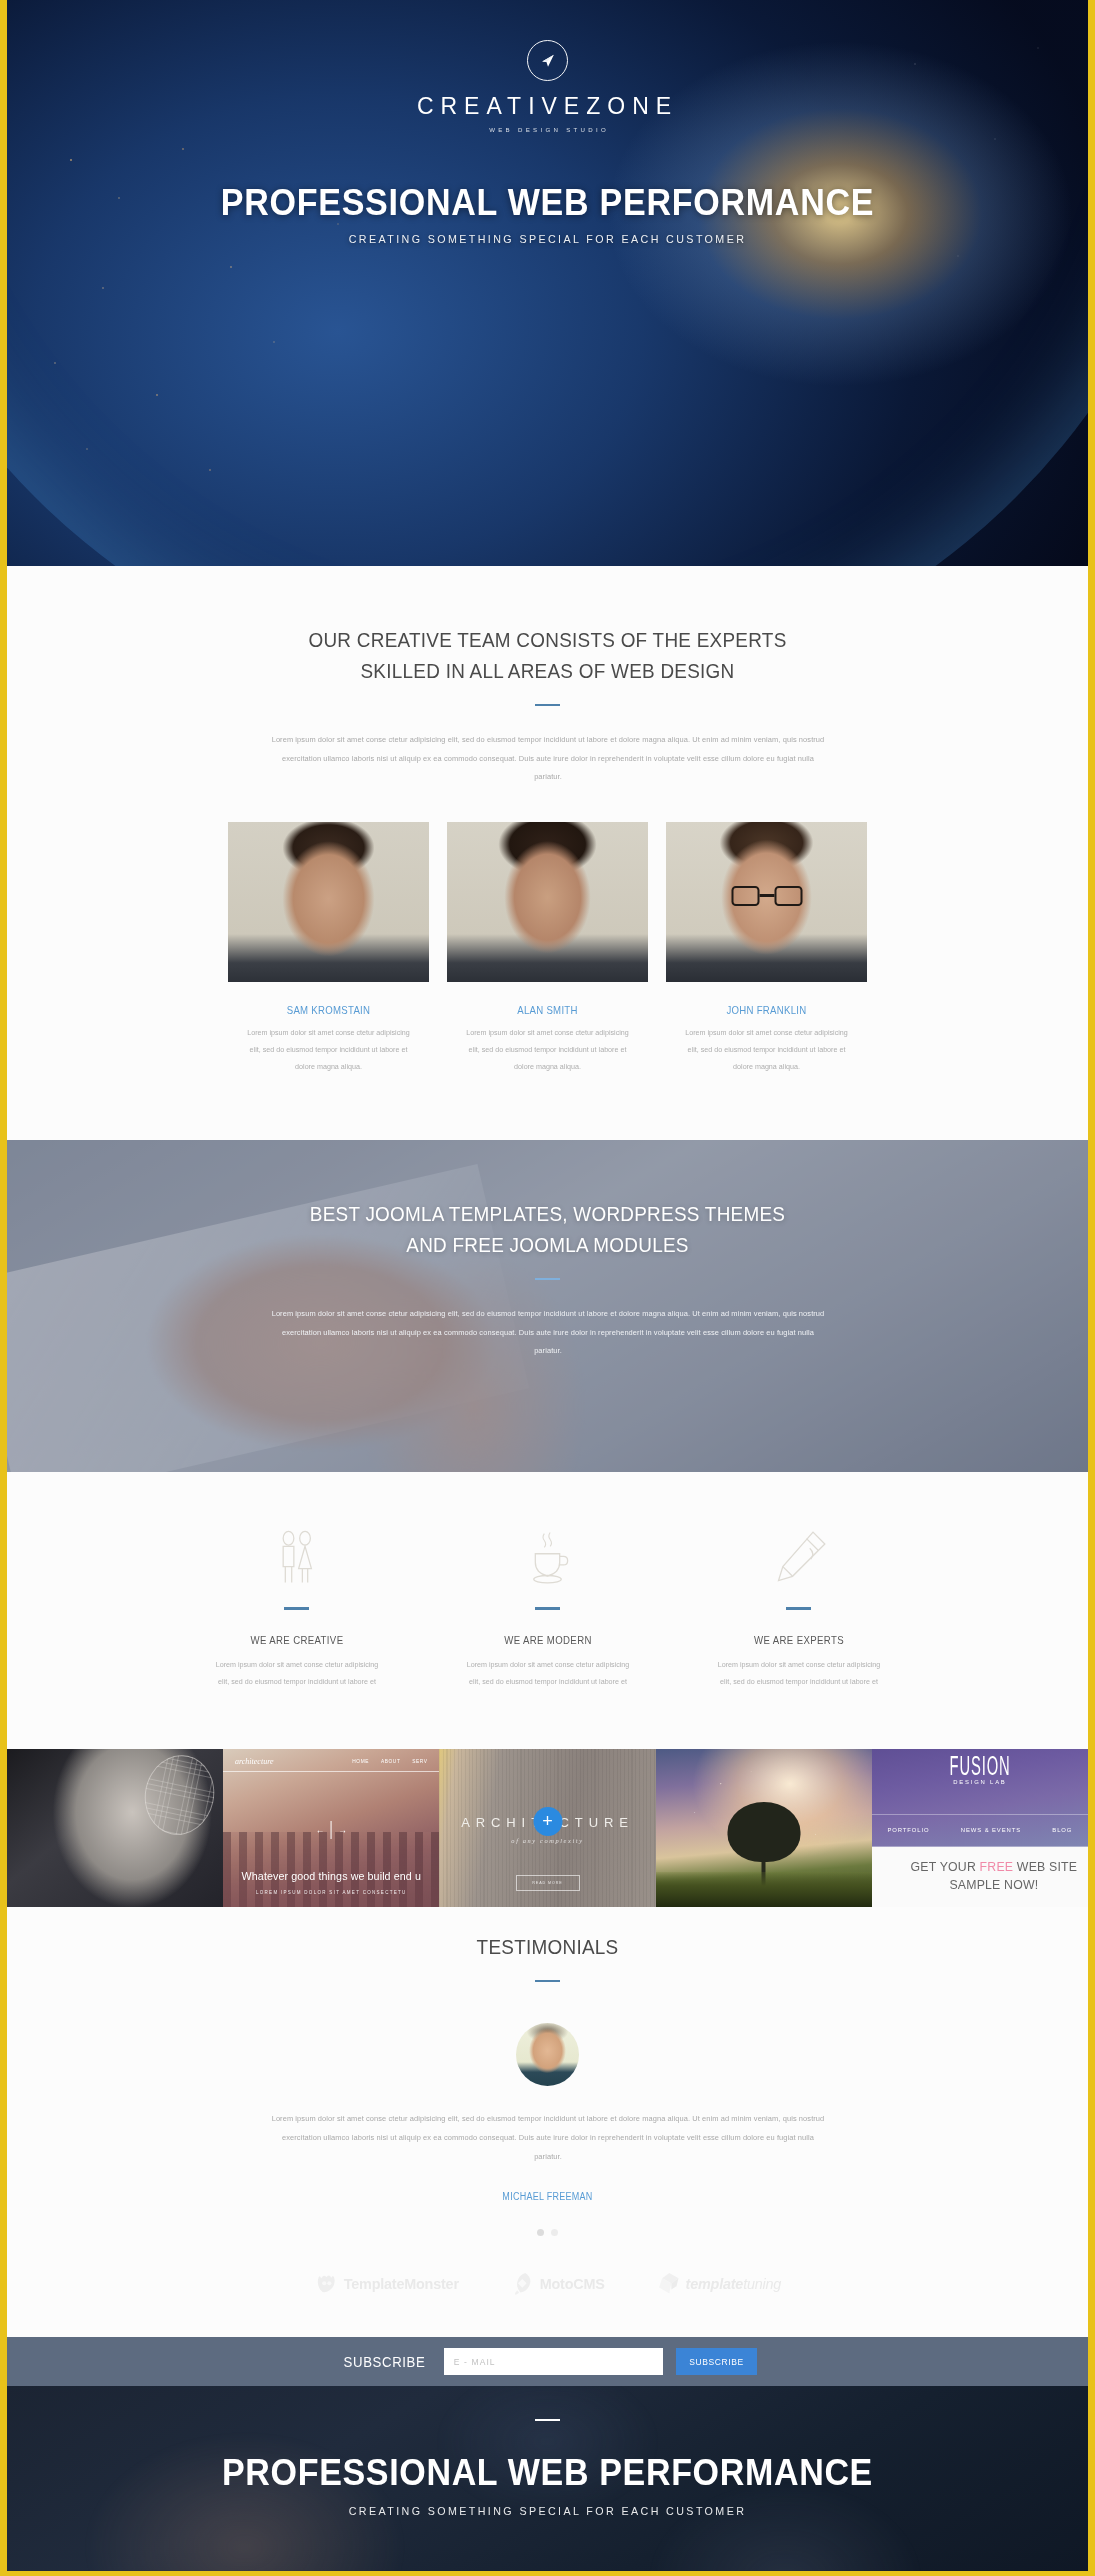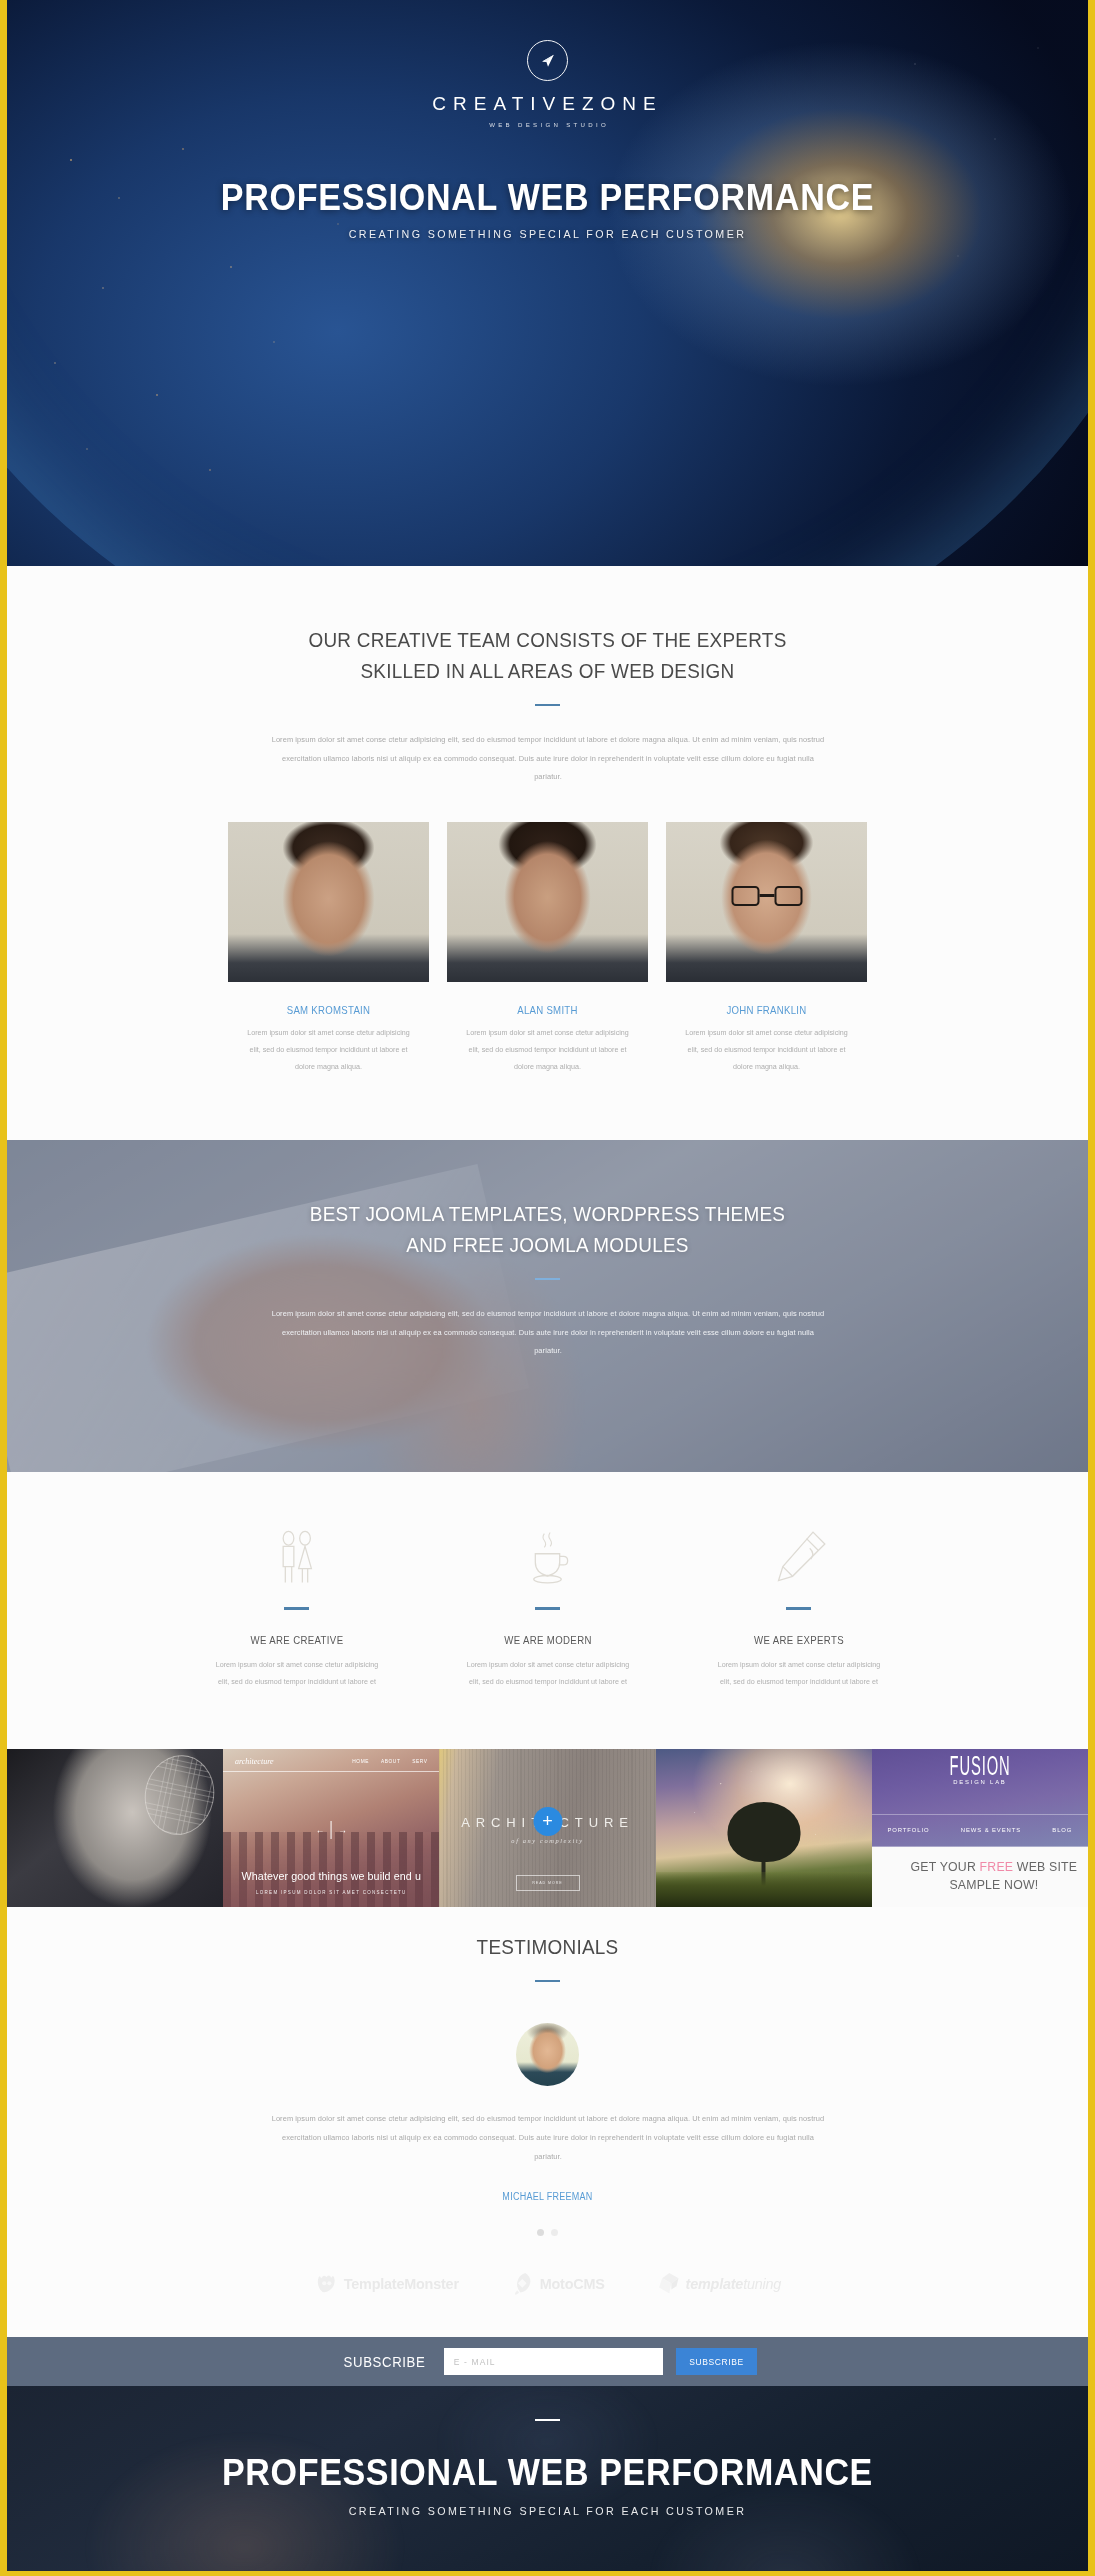--- a/index.html
+++ b/index.html
@@ -69,21 +69,21 @@
   }
   .hero-inner { position:relative; z-index:5; text-align:center; }
 
   .logo-wrap { padding-top:40px; }
   .logo-circle {
     width:41px; height:41px; border-radius:50%;
     border:1.3px solid rgba(255,255,255,.95);
     margin:0 auto 11.8px; display:flex; align-items:center; justify-content:center;
   }
   .brand-name {
-    font-size:19px; letter-spacing:7px; color:#fff; font-weight:400;
+    font-size:23px; letter-spacing:7px; color:#fff; font-weight:400;
   }
   .brand-tag {
     font-size:6.1px; letter-spacing:3.3px; color:rgba(255,255,255,.82);
     margin-top:5.9px; padding-left:3.2px;
   }
 
   .hero-title {
     margin-top:49px;
     font-size:37px; font-weight:700; color:#fff; letter-spacing:0.8px;
     font-stretch:condensed;

